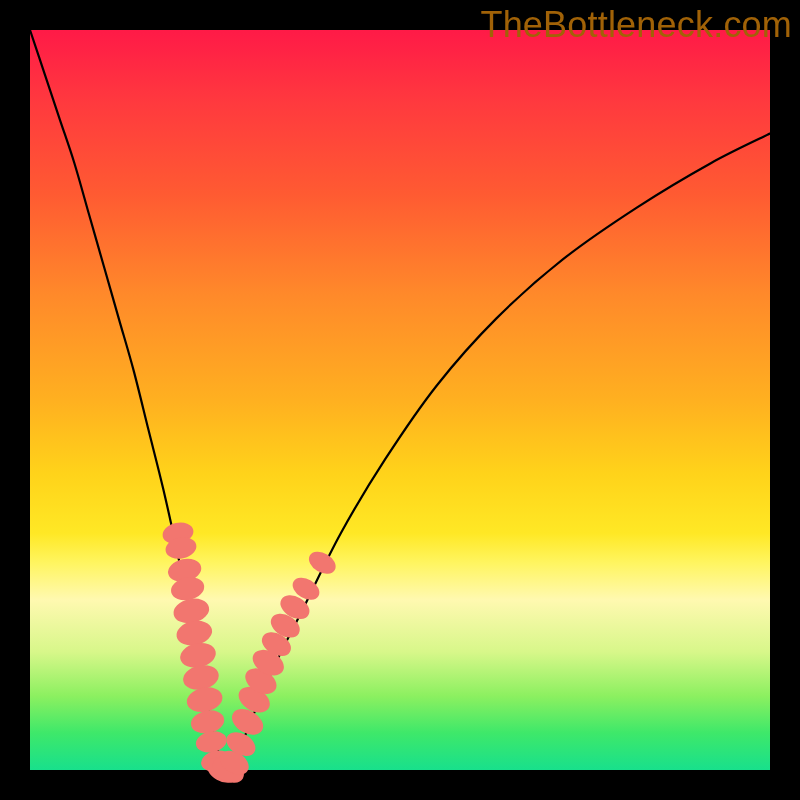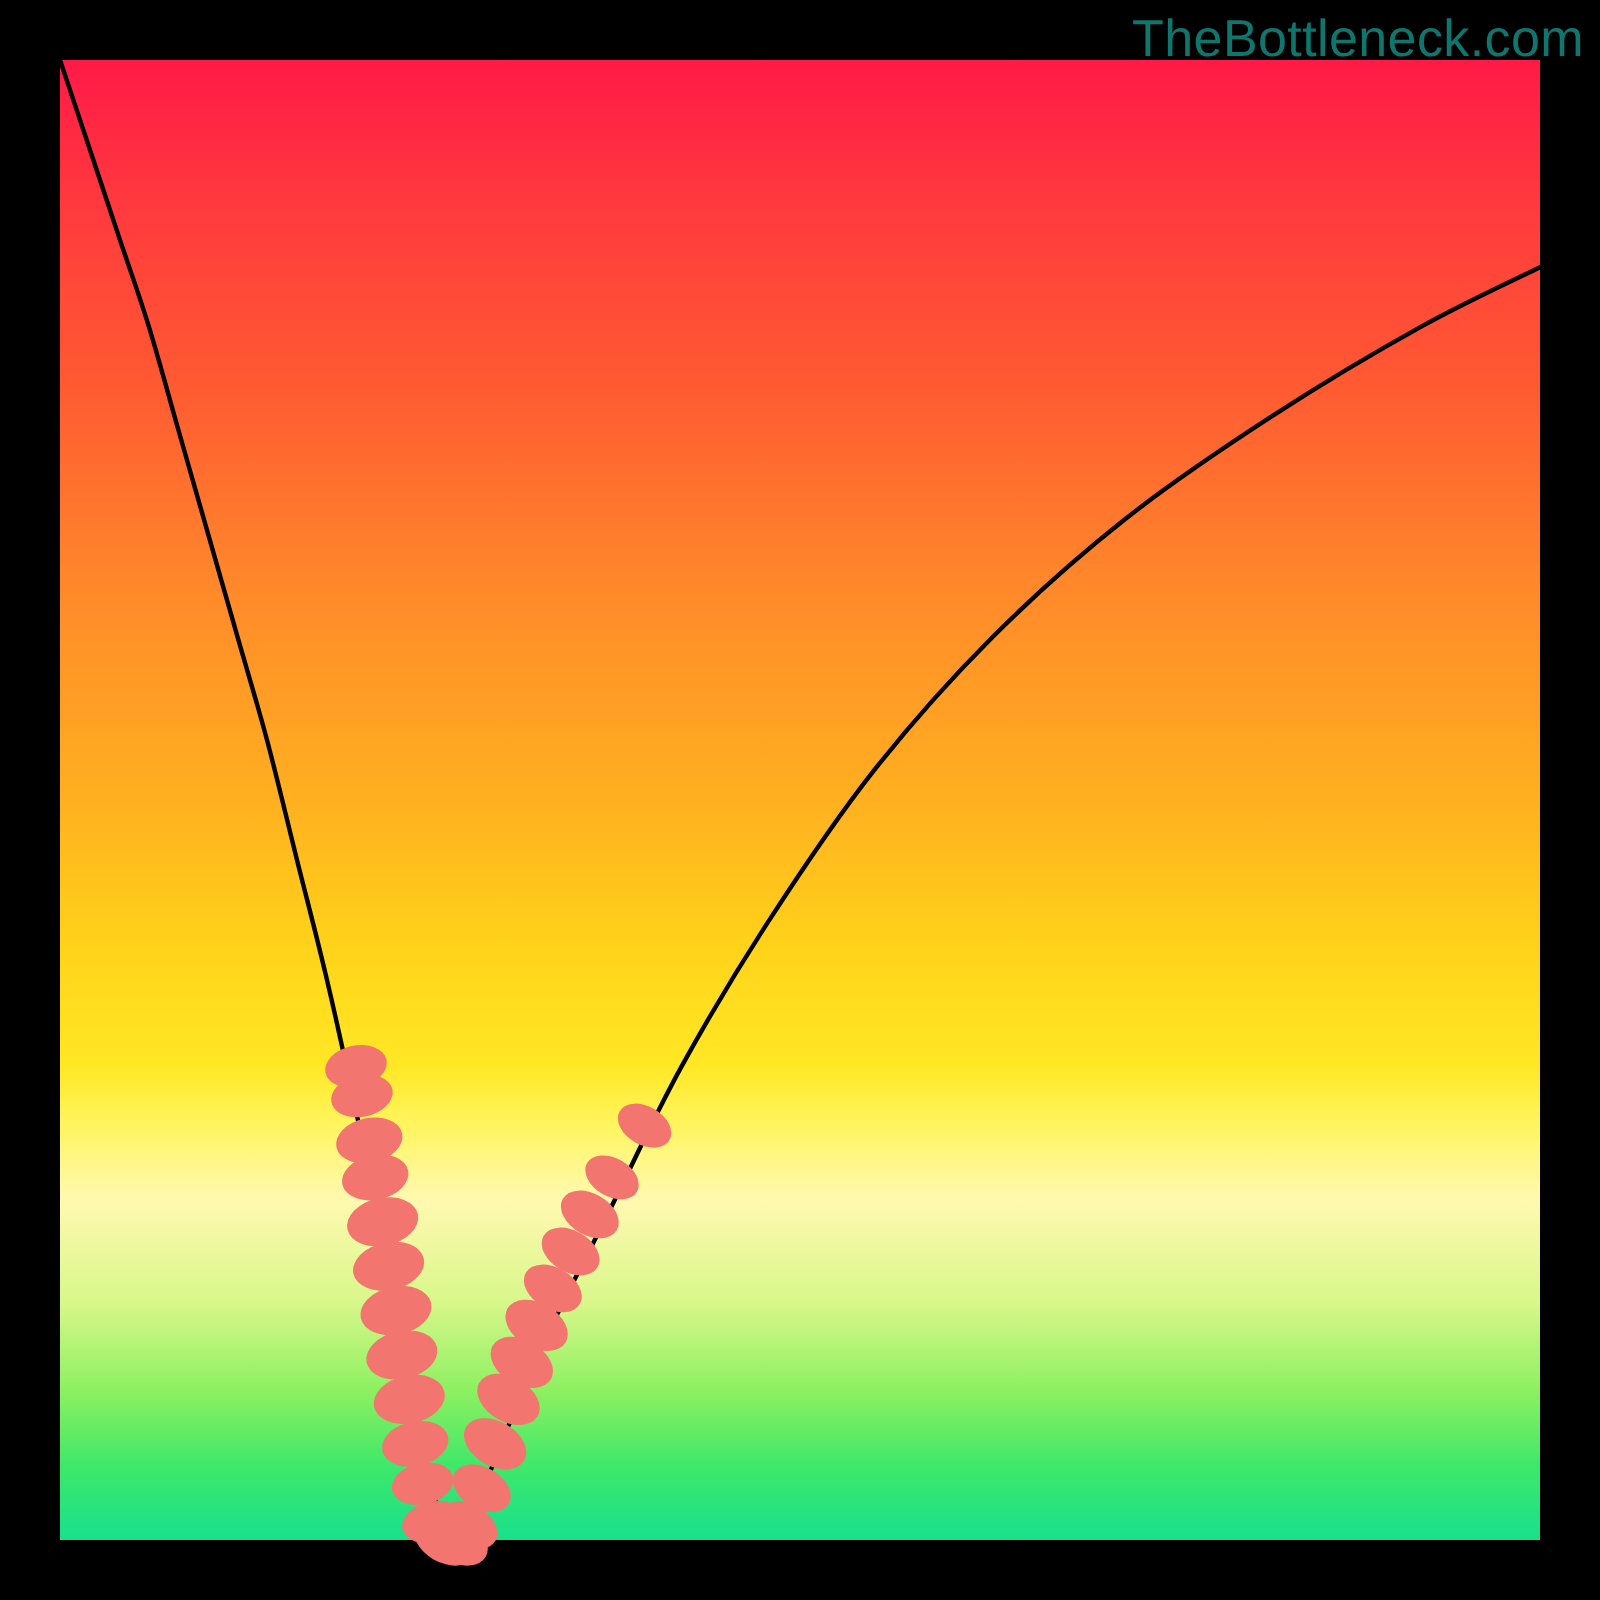--- a/index.html
+++ b/index.html
@@ -38,22 +38,22 @@
       #d8f78a 84%,
       #8cf060 90%,
       #3ee86a 95%,
       #18e08c 100%
     );
   }
   .watermark {
     position: absolute;
     top: 4px;
     right: 8px;
-    color: #0f766e;
-    font-size: 26px;
+    color: #a16207;
+    font-size: 36px;
     font-weight: 500;
     letter-spacing: 0.2px;
     z-index: 5;
   }
   svg.overlay {
     position: absolute;
     left: 0;
     top: 0;
     width: 740px;
     height: 740px;

